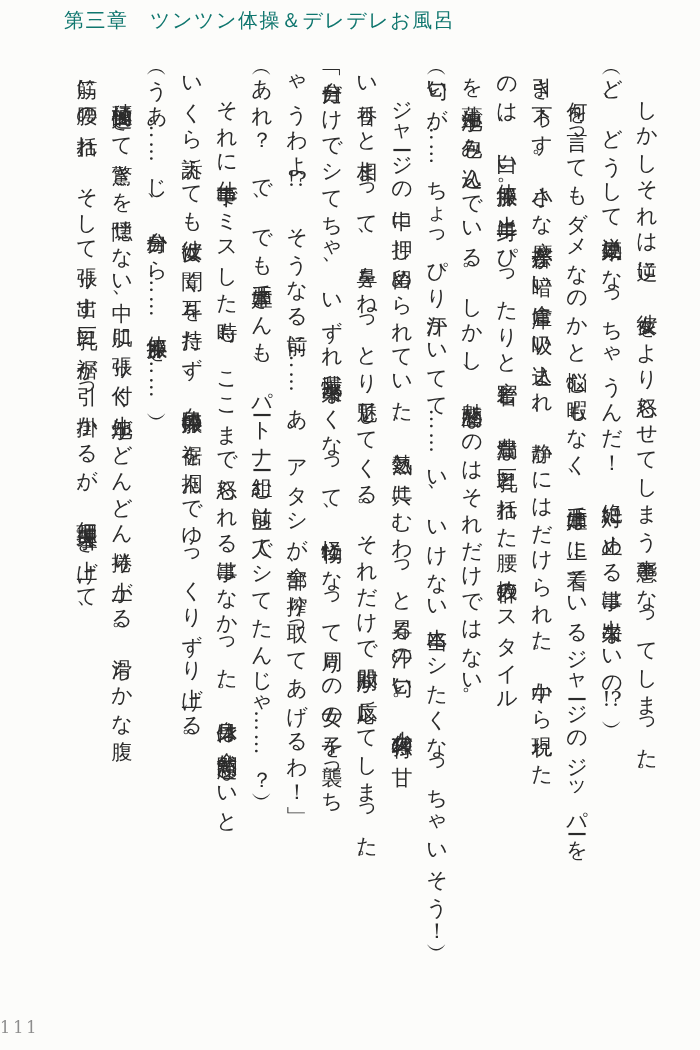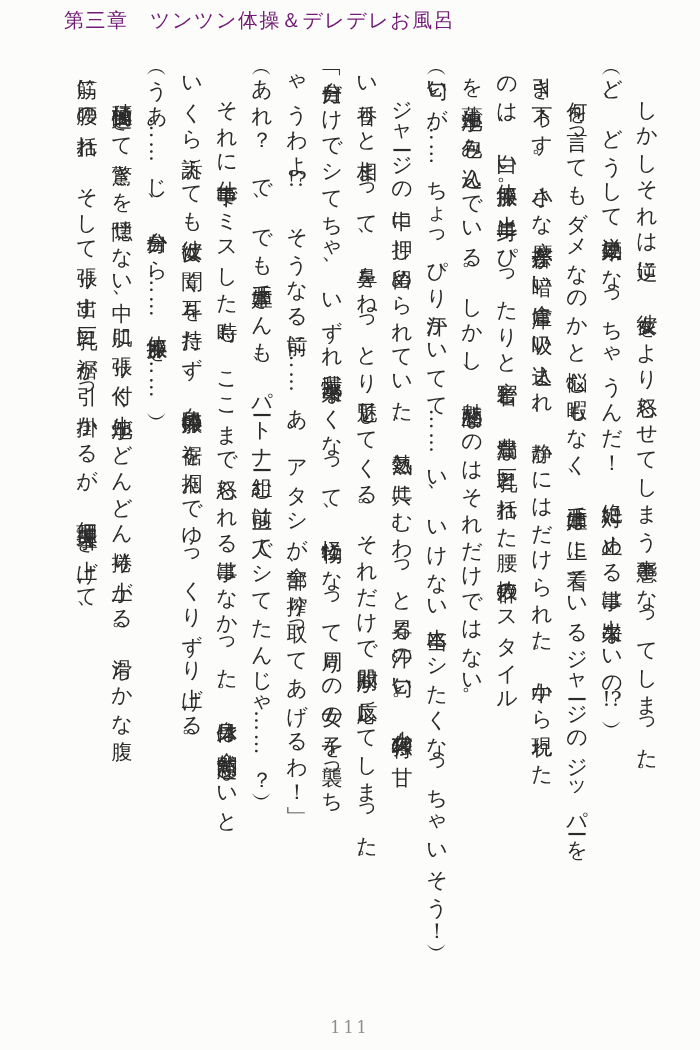--- a/index.html
+++ b/index.html
@@ -15,21 +15,21 @@
     position: relative;
     width: 700px;
     height: 1050px;
     background: #fcfcfa;
   }
   .running-header {
     position: absolute;
     left: 64px;
     top: 7px;
     font-size: 20px;
-    color: #701a75;
+    color: #0f766e;
     letter-spacing: 1.5px;
     white-space: pre;
   }
   .text-block {
     position: absolute;
     top: 62px;
     right: 36px;
     height: 948px;
     writing-mode: vertical-rl;
     text-orientation: mixed;
@@ -46,21 +46,20 @@
   }
   .tcy {
     text-combine-upright: all;
     letter-spacing: 0;
   }
   .page-number {
     position: absolute;
     left: 0;
     right: 0;
     bottom: 13px;
-    text-align: center;
     font-size: 16px;
     letter-spacing: 3px;
     color: #8c8c8c;
   }
 </style>
 </head>
 <body>
 
 <div class="page">
 

